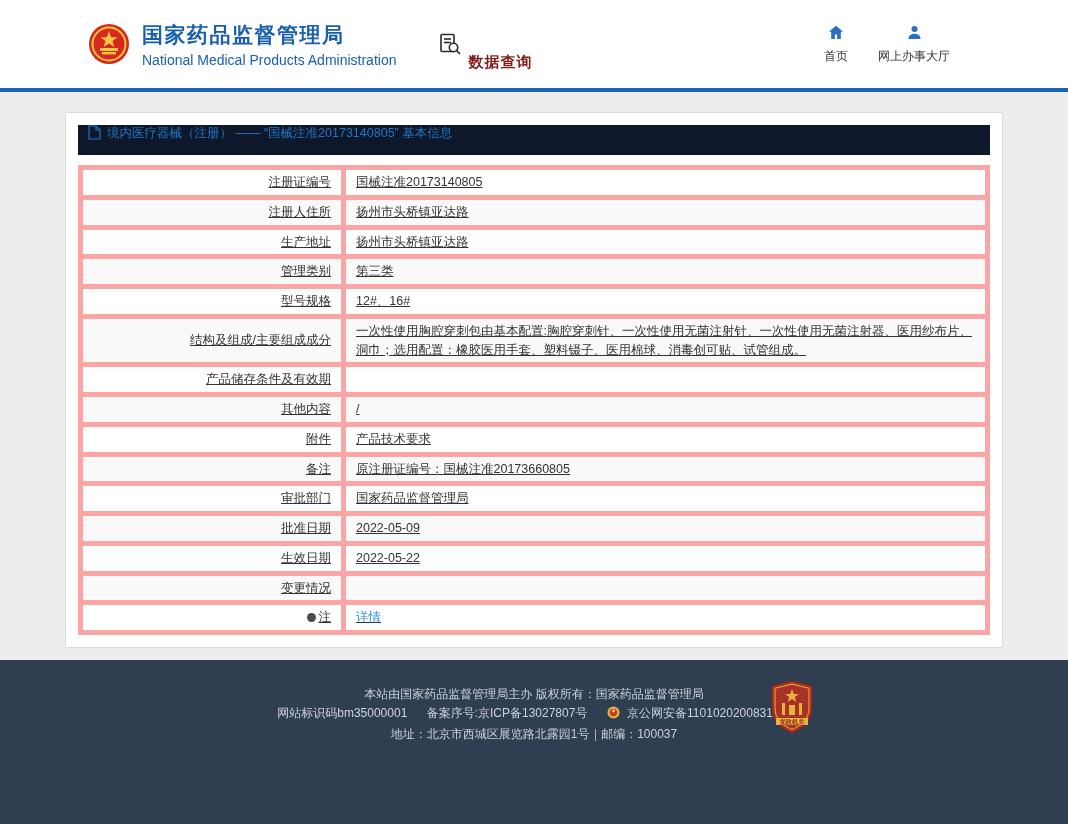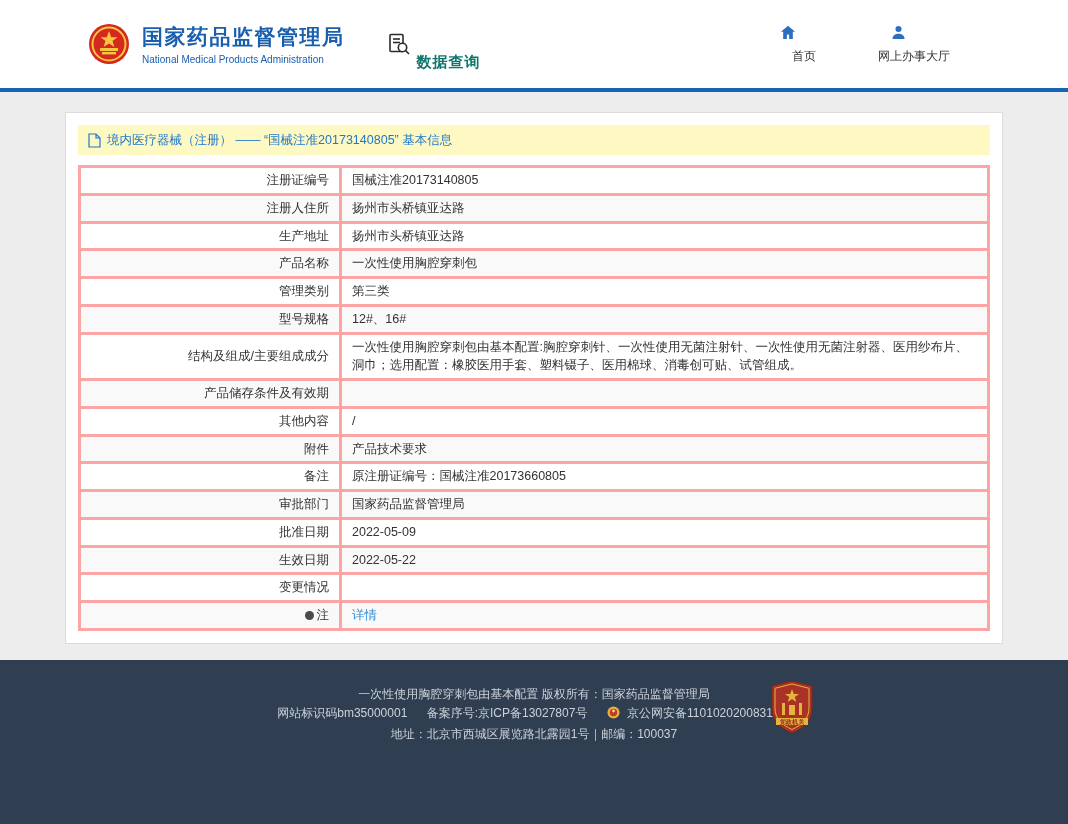--- a/index.html
+++ b/index.html
@@ -9,38 +9,38 @@
     font-family:"Liberation Sans","DejaVu Sans",sans-serif;
     display:flex;flex-direction:column;overflow:hidden;
   }
   
   .header{height:88px;background:#fff;display:flex;align-items:center;
     justify-content:space-between;padding:0 118px 0 88px;flex:0 0 auto;}
   .header-left{display:flex;align-items:center;}
   .logo svg{display:block;}
   .org-names{margin-left:12px;}
   .org-cn{color:#1a5fae;font-size:21px;font-weight:bold;letter-spacing:1.5px;}
-  .org-en{color:#1a5fae;font-size:10px;margin-top:3px;}
+  .org-en{color:#1a5fae;font-size:14px;margin-top:3px;}
   .data-query{display:flex;align-items:center;margin-left:42px;cursor:pointer;}
   .dq-icon{margin-right:6px;display:flex;}
-  .dq-label{font-size:15px;color:#0f766e;font-weight:600;letter-spacing:1px;margin-top:36px;}
+  .dq-label{font-size:15px;color:#7f1d1d;font-weight:600;letter-spacing:1px;margin-top:36px;}
   .header-right{display:flex;align-items:flex-start;gap:30px;}
   .nav-item{display:flex;flex-direction:column;align-items:center;cursor:pointer;}
   .nav-icon{height:18px;display:flex;align-items:center;}
-  .nav-label{font-size:12px;color:#333;margin-top:6px;margin-left:32px;}
+  .nav-label{font-size:12px;color:#333;margin-top:6px;}
   .blue-line{height:4px;background:#1a64b7;flex:0 0 auto;}
   
   .content{flex:1 1 auto;padding-top:20px;}
   .card{width:912px;margin:0 auto;background:#fff;border:1px solid #dcdcdc;padding:12px;}
-  .breadcrumb{height:30px;background:#fef9c3;display:flex;align-items:center;
+  .breadcrumb{height:30px;background:#0f172a;display:flex;
     padding:0 10px;font-size:12.5px;color:#1f78c8;margin-bottom:10px;}
   .bc-icon{margin-right:6px;display:flex;}
   .info-table{width:100%;border-collapse:collapse;}
-  .info-table td{border:3px solid #fca5a5;font-size:12.5px;color:#333;
-    padding:3px 10px;line-height:1.5;}
+  .info-table td{border:5px solid #fca5a5;font-size:12.5px;color:#333;
+    padding:3px 10px;line-height:1.5;text-decoration:underline;}
   .info-table tr:nth-child(even){background:#f9f9f9;}
   .label-cell{width:238px;text-align:right;color:#404040;}
   .value-cell{text-align:left;}
   .detail-link{color:#2a8ddb;text-decoration:none;cursor:pointer;}
   .note-dot{display:inline-block;width:9px;height:9px;background:#4a4a4a;
     border-radius:50%;margin-right:3px;vertical-align:-1px;}
   
   .footer{flex:0 0 auto;height:164px;background:#303e52;color:#ccd2da;
     text-align:center;padding-top:25px;position:relative;font-size:12px;
     box-sizing:border-box;}
@@ -122,24 +122,20 @@
           </tr>
           <tr>
             <td class="label-cell">注册人住所</td>
             <td class="value-cell">扬州市头桥镇亚达路</td>
           </tr>
           <tr>
             <td class="label-cell">生产地址</td>
             <td class="value-cell">扬州市头桥镇亚达路</td>
           </tr>
           <tr>
-            <td class="label-cell">产品名称</td>
-            <td class="value-cell">一次性使用胸腔穿刺包</td>
-          </tr>
-          <tr>
             <td class="label-cell">管理类别</td>
             <td class="value-cell">第三类</td>
           </tr>
           <tr>
             <td class="label-cell">型号规格</td>
             <td class="value-cell">12#、16#</td>
           </tr>
           <tr>
             <td class="label-cell">结构及组成/主要组成成分</td>
             <td class="value-cell">一次性使用胸腔穿刺包由基本配置:胸腔穿刺针、一次性使用无菌注射针、一次性使用无菌注射器、医用纱布片、洞巾；选用配置：橡胶医用手套、塑料镊子、医用棉球、消毒创可贴、试管组成。</td>
@@ -179,21 +175,21 @@
           <tr>
             <td class="label-cell"><span class="note-dot"></span>注</td>
             <td class="value-cell"><a href="javascript:void(0)" class="detail-link">详情</a></td>
           </tr>
         </tbody>
     </table>
   </div>
 </main>
 
 <footer class="footer">
-  <div class="f-line">一次性使用胸腔穿刺包由基本配置 版权所有：国家药品监督管理局</div>
+  <div class="f-line">本站由国家药品监督管理局主办 版权所有：国家药品监督管理局</div>
   <div class="f-line">
     <span class="f-seg">网站标识码bm35000001</span>
     <span class="f-seg">备案序号:京ICP备13027807号</span>
     <span class="f-seg psb-wrap">
       <span class="psb-icon">
         <svg width="13" height="13" viewBox="0 0 14 14">
           <circle cx="7" cy="7" r="6.5" fill="#e8b33c"></circle>
           <circle cx="7" cy="7" r="4" fill="#c0392b"></circle>
           <circle cx="7" cy="5.4" r="1.5" fill="#f7e08a"></circle>
         </svg>

